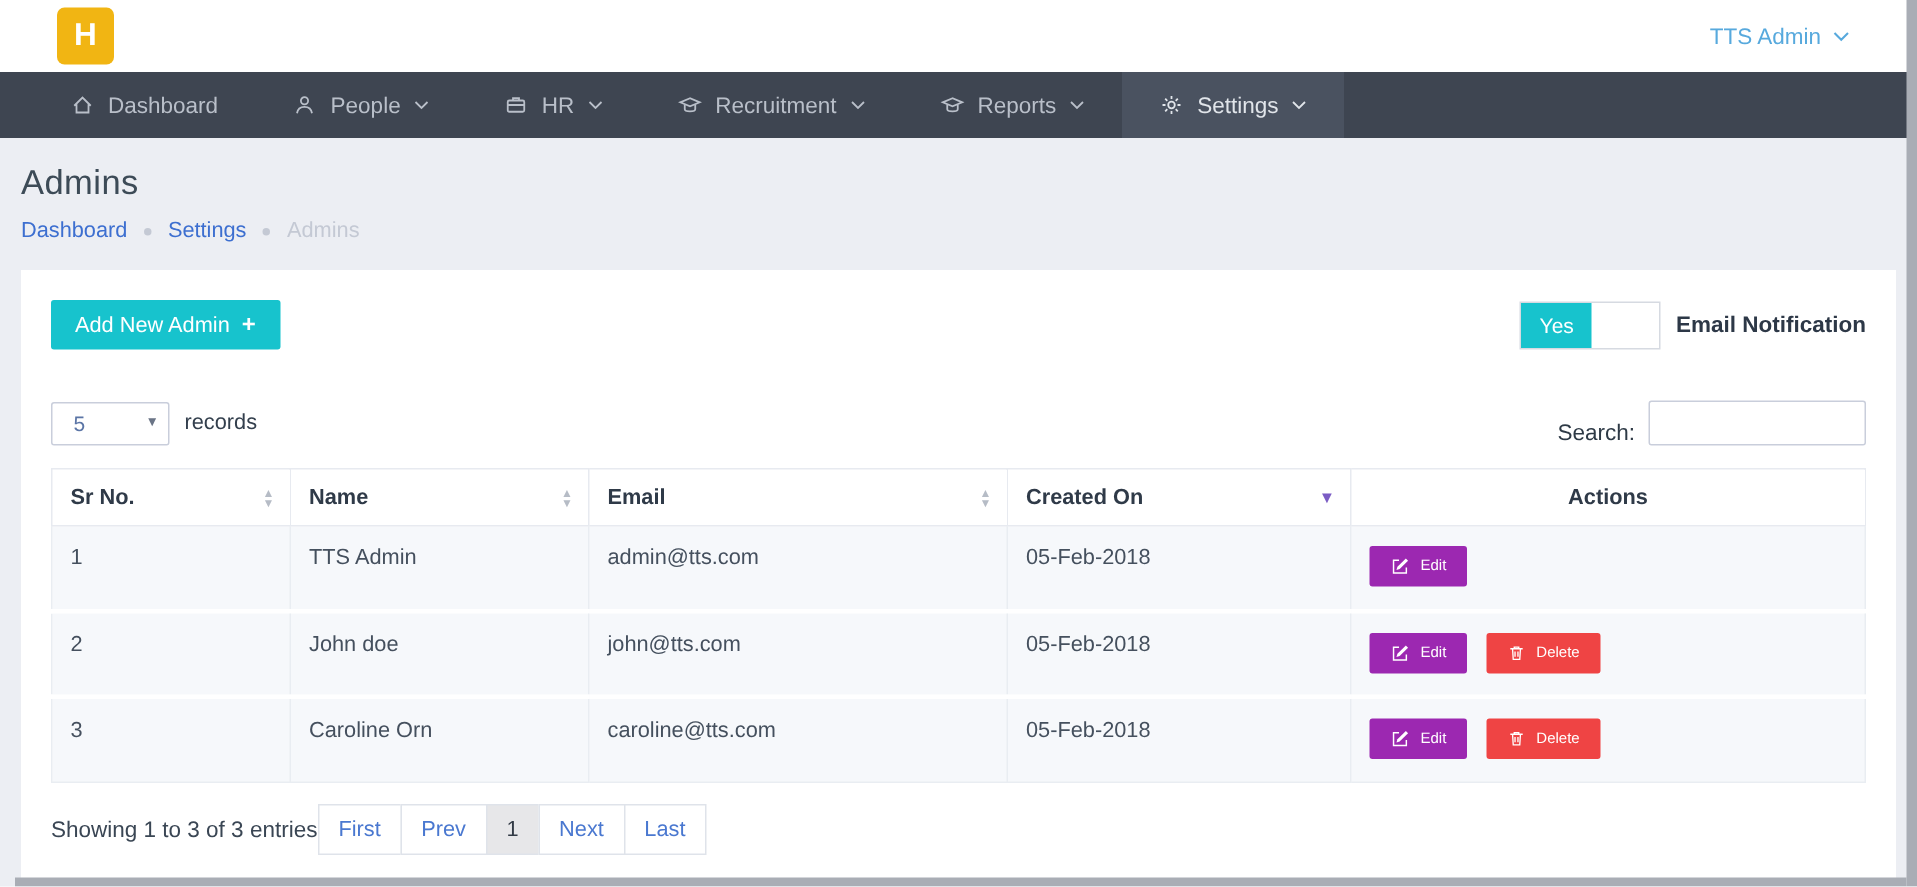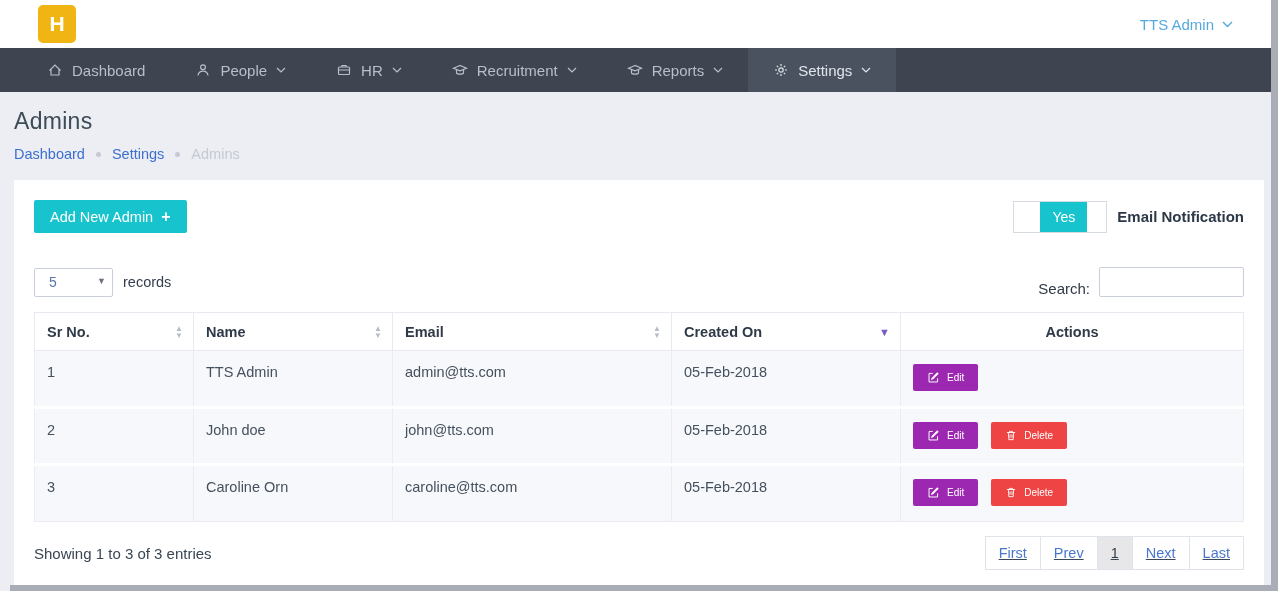--- a/index.html
+++ b/index.html
@@ -54,21 +54,21 @@
     display:flex; align-items:center; gap:8px; height:33px;
   }
   .btn-add .plus { font-weight:bold; font-size:16px; line-height:1; }
   .notify-wrap { display:flex; align-items:center; gap:10px; }
   .toggle {
     width:94px; height:32px; border:1px solid #d6dae1; background:#ffffff;
     display:flex; cursor:pointer;
   }
   .toggle-on {
     width:47px; height:100%; background:#17c3cd; color:#ffffff;
-    display:flex; align-items:center; justify-content:center; font-size:14px;margin-left:26px;
+    display:flex; align-items:center; justify-content:center; font-size:14px;
   }
   .notify-label { font-weight:bold; font-size:15px; color:#2d3847; }
   
   .controls-row { display:flex; align-items:center; justify-content:space-between; margin-top:34px; height:30px; }
   .records-wrap { display:flex; align-items:center; gap:10px; font-size:14.5px; color:#333f4d; }
   .select-box { position:relative; width:79px; height:29px; }
   .select-box select {
     width:100%; height:100%; border:1px solid #c9cedb; background:#fff;
     font-family:inherit; font-size:14px; color:#5b75a6; padding:0 20px 0 14px;
     appearance:none; -webkit-appearance:none; border-radius:2px; cursor:pointer;
@@ -108,23 +108,23 @@
   .col-created { width:229px; }
   .actions-cell { display:flex; gap:13px; }
   .btn-edit, .btn-delete {
     border:none; font-family:inherit; color:#ffffff; font-size:10px;
     padding:7px 14px; border-radius:2px; cursor:pointer;
     display:flex; align-items:center; gap:7px;
   }
   .btn-edit { background:#9c28b1; }
   .btn-delete { background:#ef4444; }
   
-  .table-footer { display:flex; align-items:center; justify-content:space-between; margin-top:14px; }
+  .table-footer { display:flex; align-items:center; justify-content:flex-start; margin-top:14px; }
   .showing { font-size:15px; color:#3a4654; }
-  .pagination { display:flex;text-decoration:underline; }
+  .pagination { display:flex; }
   .page-btn {
     border:1px solid #dfe3ea; background:#ffffff; color:#4a78d0;
     font-family:inherit; font-size:14.5px; padding:8px 13px; cursor:pointer;
     margin-left:-1px; min-width:33px; text-align:center;
   }
   .page-btn:first-child { margin-left:0; }
   .page-btn.active { background:#e7e7e9; color:#333b46; }
   
   .vscroll { position:absolute; top:0; right:0; width:7px; height:591px; background:#a9adb5; z-index:50; }
   .hscroll { position:absolute; bottom:0; left:10px; right:7px; height:6px; background:#a9adb5; z-index:50; }

